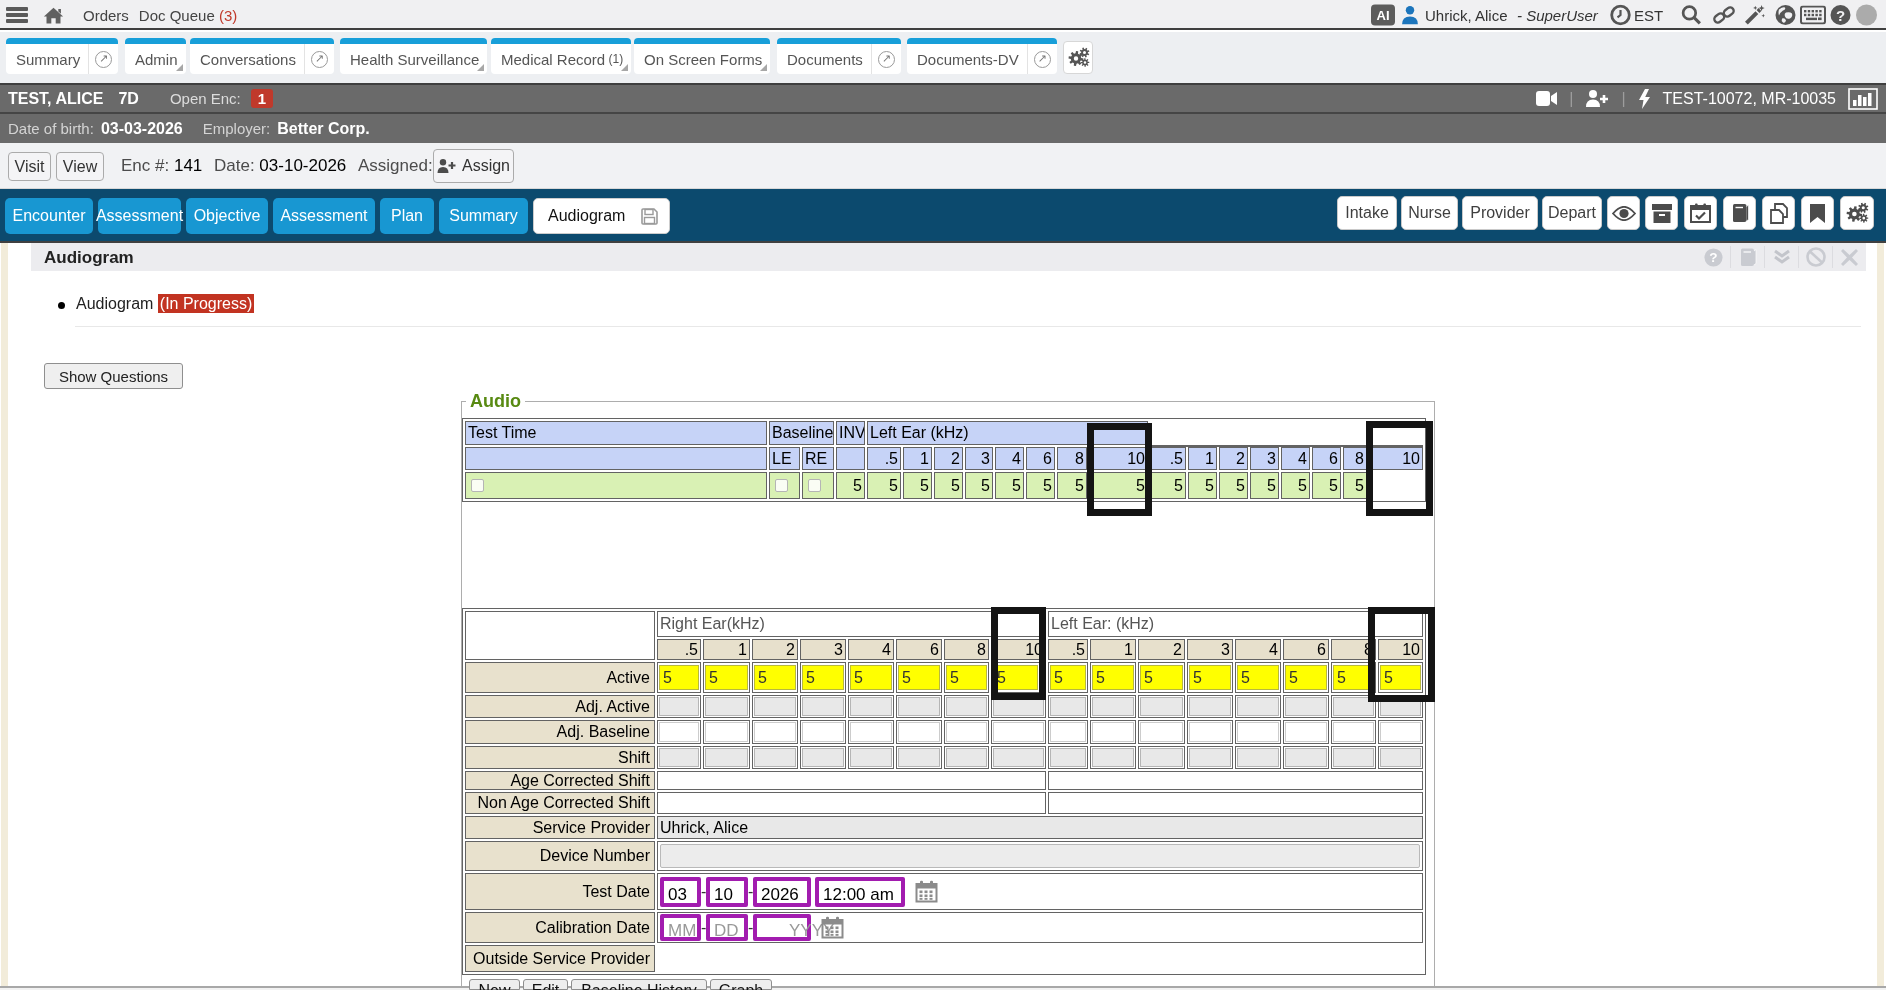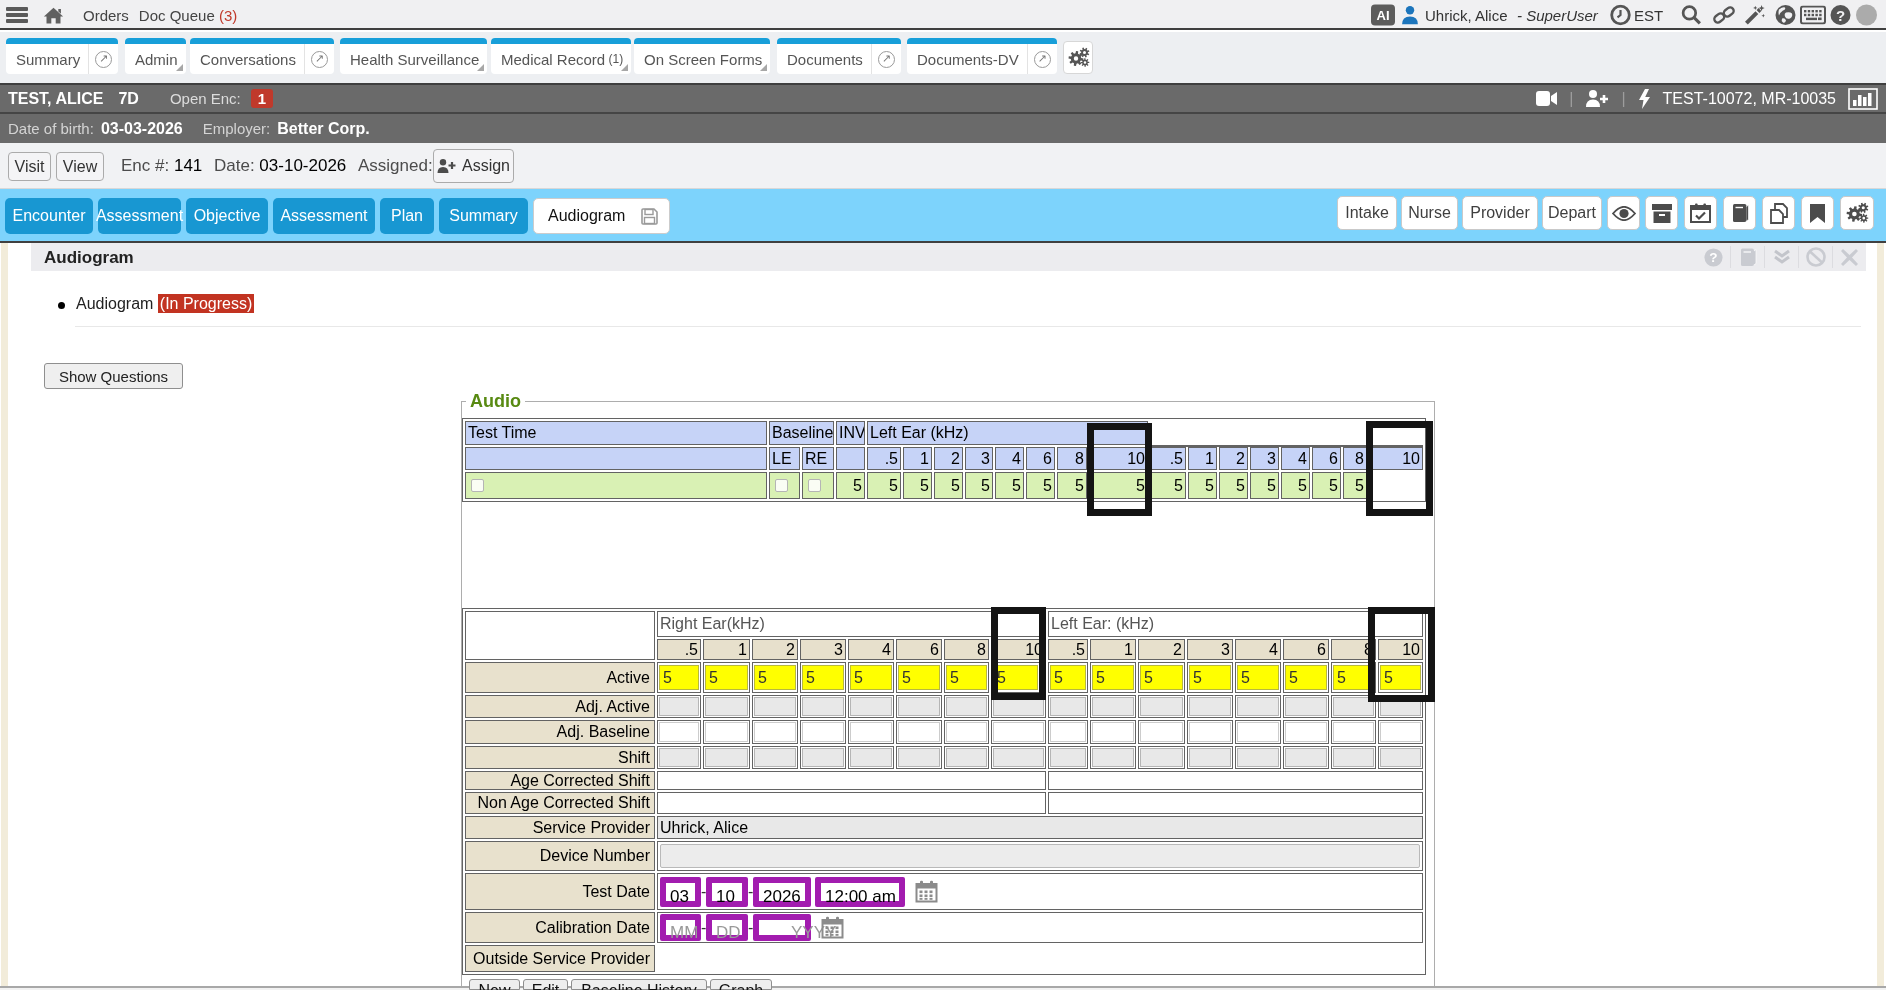--- a/index.html
+++ b/index.html
@@ -41,21 +41,21 @@
 .pb-in { height:100%; display:flex; align-items:center; }
 .badge1 { background:#c0392b; color:#fff; font-weight:bold; border-radius:3px; padding:1px 7px; font-size:15px; }
 
 
 #actrow { position:absolute; left:0; top:143px; width:1886px; height:46px; background:#f1f2f4;
   border-bottom:1px solid #d8d8d8; }
 .wbtn { background:#f4f4f6; border:1px solid #ababab; border-radius:4px; color:#333;
   font-size:16px; display:inline-flex; align-items:center; justify-content:center; }
 
 
-#navrow { position:absolute; left:0; top:189px; width:1886px; height:54px; background:#7dd3fc;
+#navrow { position:absolute; left:0; top:189px; width:1886px; height:54px; background:#0c4a6e;
   border-bottom:2px solid #404040; }
 .bluebtn { position:absolute; top:9px; height:36px; background:#1897d2; color:#fff; border-radius:5px;
   font-size:16px; display:flex; align-items:center; justify-content:center; }
 .whitetab { position:absolute; top:9px; height:36px; background:#fff; border:1px solid #ccc; border-radius:5px;
   color:#111; font-size:16px; display:flex; align-items:center; }
 .navbtn { position:absolute; top:7px; height:34px; background:#fff; border:1px solid #c9c9c9; border-radius:5px;
   color:#3f3f3f; font-size:16px; display:flex; align-items:center; justify-content:center; }
 
 
 #content { position:absolute; left:0; top:243px; width:1886px; height:747px; background:#fff; }
@@ -88,21 +88,21 @@
 .cbc { text-align:left; padding-left:5px !important; }
 .cb { width:13px; height:13px; border:1px solid #b5b5b5; background:#fafdf4; display:inline-block;
   border-radius:2px; vertical-align:middle; }
 .lab { background:#e8e1cd; text-align:right; }
 .bei { background:#e7e0cc; }
 .yin { display:block; width:41px; height:25px; background:#ffff00; border:1px solid #b8b83e;
   font-size:16px; color:#333; padding-left:3px; line-height:23px; }
 .gin { display:block; width:100%; height:100%; background:#e8e8e8; border:1px solid #b5b5b5; }
 .win { display:block; width:100%; height:100%; background:#fff; border:1px solid #ccc; }
 .ginl { background:#ececec; border:1px solid #b9b9b9; display:inline-block; vertical-align:middle; }
-.din { display:inline-block; border:6px solid #a21caf; border-radius:2px; background:#fff; font-size:17px;
+.din { display:inline-block; border:4px solid #a21caf; border-radius:2px; background:#fff; font-size:17px;
   color:#000; padding:2px 4px; vertical-align:middle; }
 .ph { color:#999; }
 
 
 .blk { position:absolute; border:7px solid #141414; background:transparent; }
 
 
 .fbtn { position:absolute; background:#eee; border:1px solid #8f8f8f; border-radius:3px 3px 0 0;
   font-size:16px; color:#111; display:flex; justify-content:center; padding-top:2px; }
 

